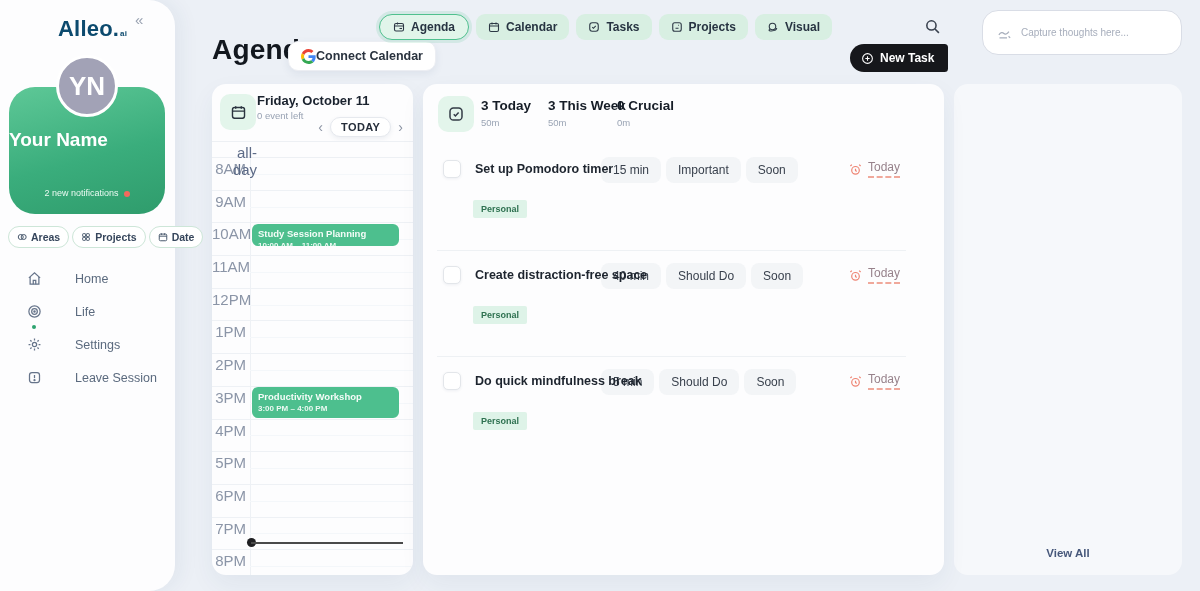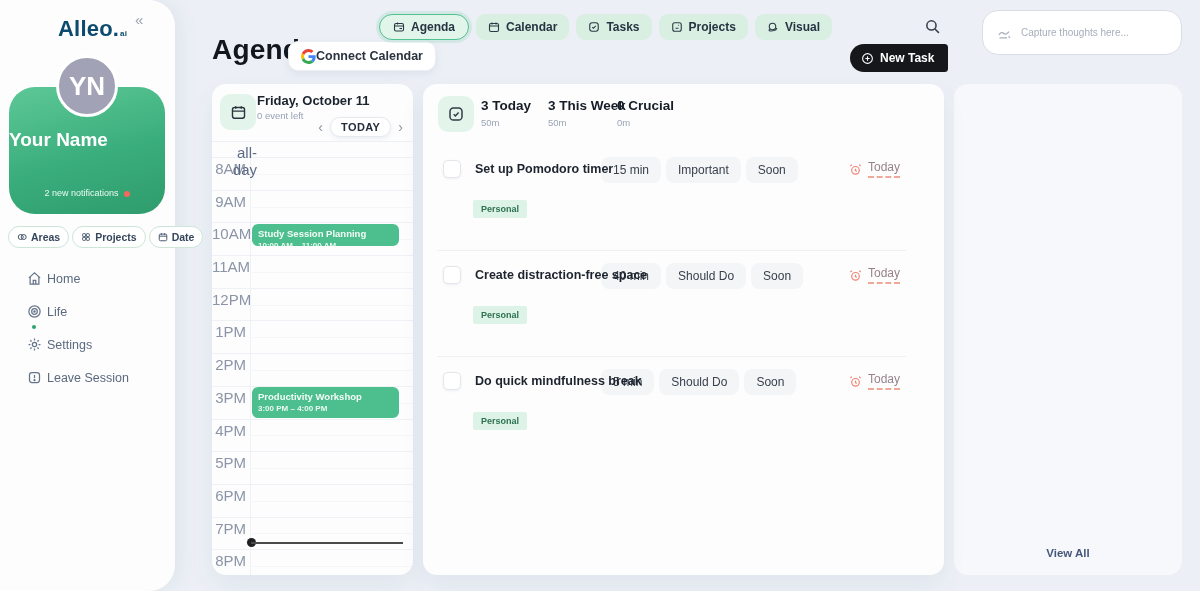--- a/index.html
+++ b/index.html
@@ -23,21 +23,21 @@
                color:#fff; font-size:19px; font-weight:700; }
   .user-notif { position:absolute; left:0; right:0; bottom:16px; text-align:center;
                 color:#eafaf2; font-size:9px; }
   .notif-dot { display:inline-block; width:6px; height:6px; border-radius:50%; background:#f4695d;
                margin-left:5px; vertical-align:middle; }
   .pill-row { left:8px; top:226px; display:flex; gap:3px; }
   .f-pill { display:flex; align-items:center; gap:4px; background:#fff; border:1px solid #cde6d8;
             border-radius:13px; padding:4px 8px; font-size:10.5px; font-weight:600; color:#36465c; cursor:pointer; }
   .f-pill svg { flex:none; }
   .menu { left:0; top:262px; width:175px; }
-  .menu-item { display:flex; align-items:center; gap:5px; padding:9px 0 9px 27px;
+  .menu-item { display:flex; align-items:center; gap:33px; padding:9px 0 9px 27px;
                font-size:12.5px; color:#5b6a7e; cursor:pointer; position:relative; }
   .menu-item svg { flex:none; color:#66748a; }
   .life-dot { position:absolute; left:32px; top:30px; width:4px; height:4px; border-radius:50%; background:#2da370; }
 
   
   .tabs { left:379px; top:14px; display:flex; gap:7px; align-items:center; z-index:4; }
   .tab { display:flex; align-items:center; gap:6px; background:#d8efe2; border-radius:9px;
          padding:6px 12px; font-size:12px; font-weight:600; color:#273442; cursor:pointer; }
   .tab svg { color:#2c3845; }
   .tab.active { background:#e1f5ea; border:1.5px solid #4fc08e; border-radius:999px;

